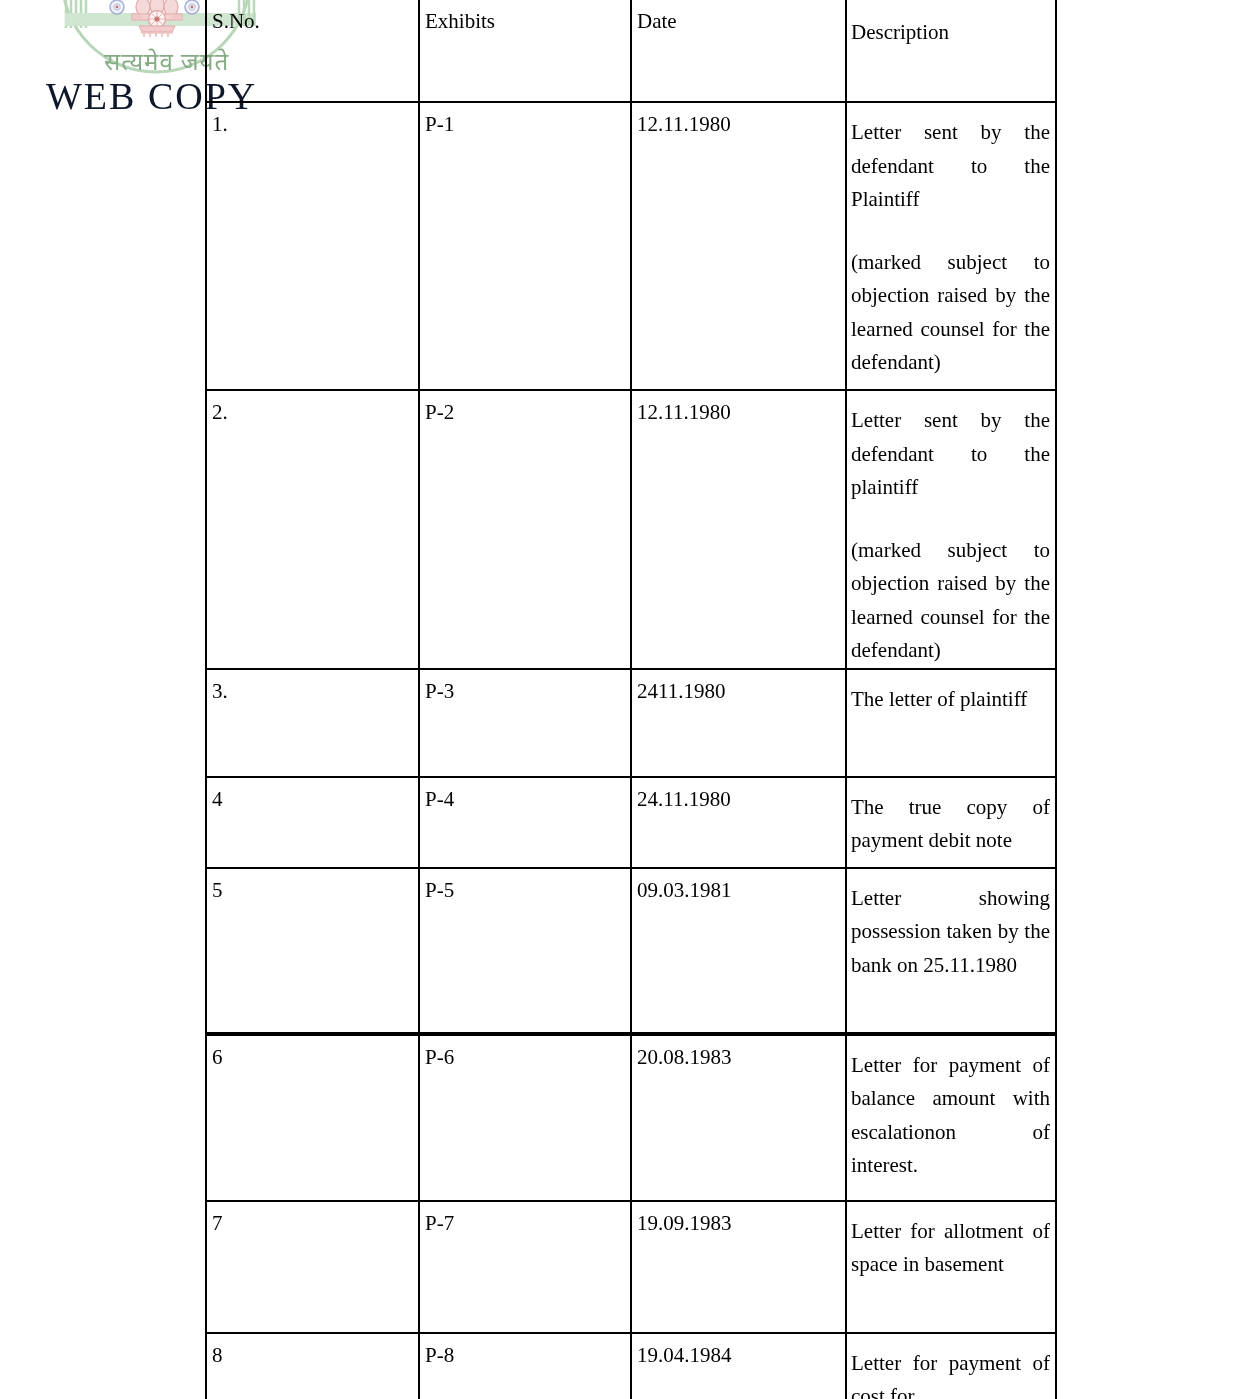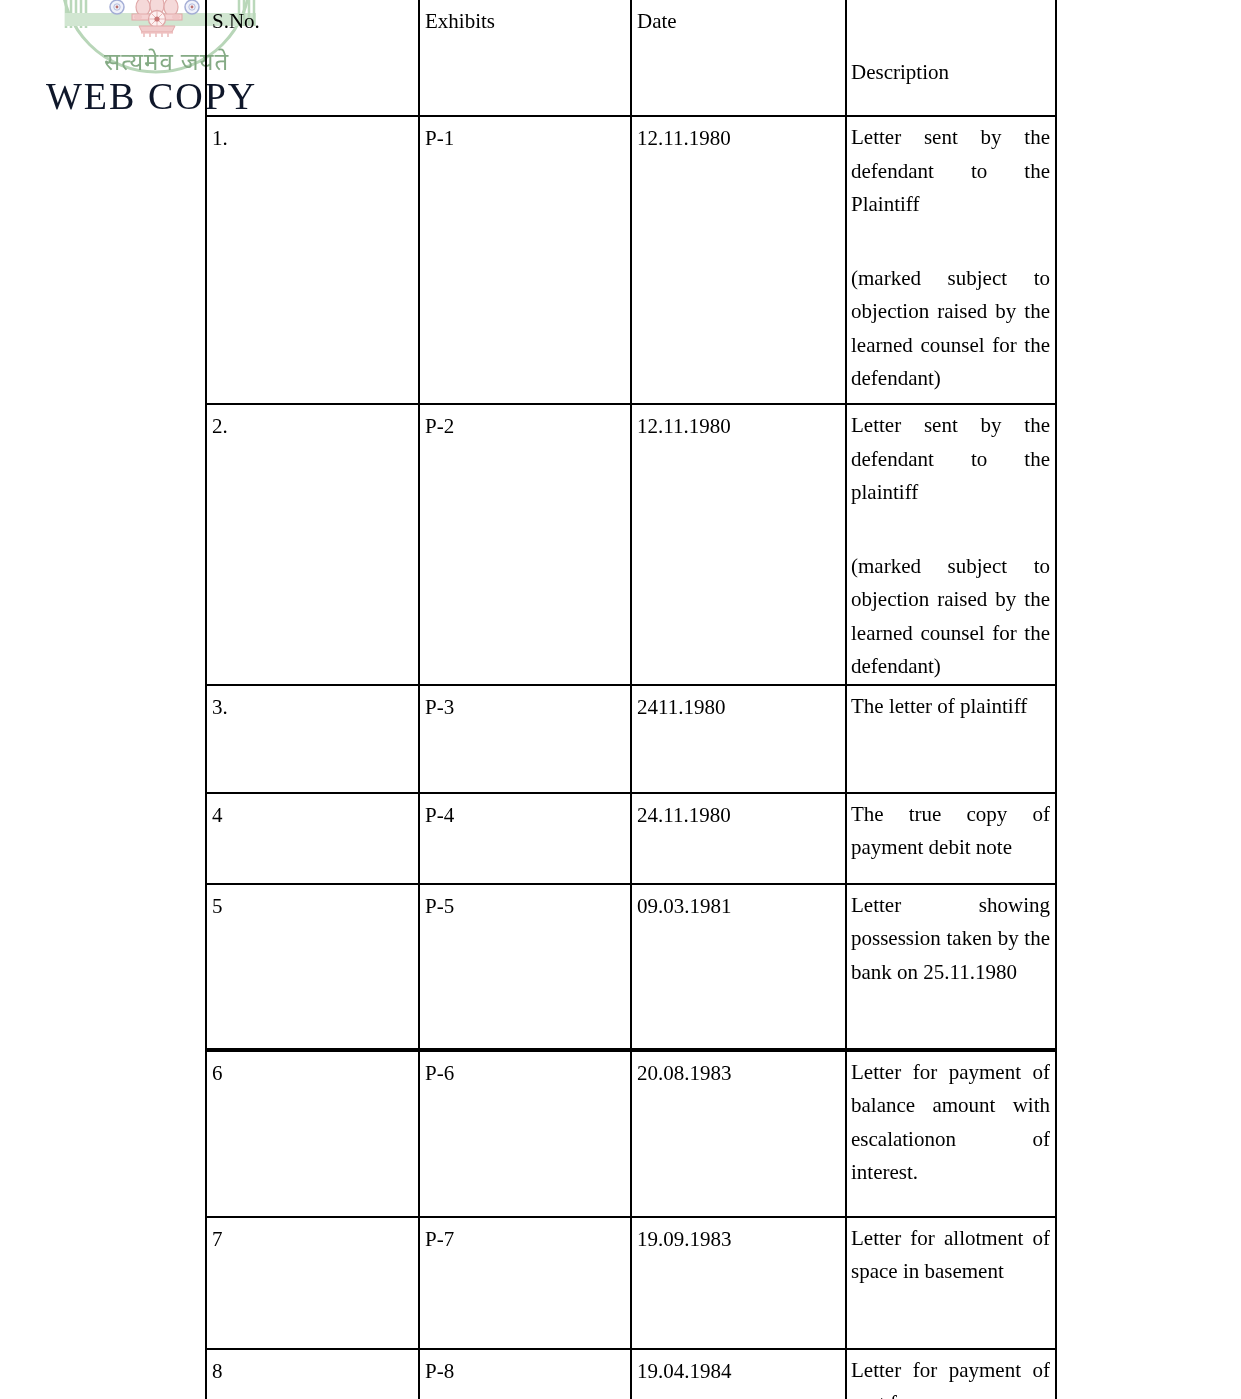--- a/index.html
+++ b/index.html
@@ -40,28 +40,28 @@
     vertical-align: top;
     font-size: 21px;
     line-height: 33.5px;
     font-weight: normal;
     text-align: left;
     padding: 5px 6px 4px 5px;
     background: transparent;
     overflow: hidden;
   }
   .exhibits tr.header th { border-top: none; }
-  .exhibits th.c-desc { padding-top: 56px; padding-left: 4px; }
+  .exhibits th.c-desc { padding-top: 16px; padding-left: 4px; }
   .exhibits td.c-date { }
   .exhibits td.c-desc {
     text-align: justify;
-    padding: 4px 5px 0 4px;
+    padding: 13px 5px 0 4px;
   }
   .exhibits td.c-desc p { margin: 0; }
-  .exhibits td.c-desc p + p { margin-top: 40px; }
+  .exhibits td.c-desc p + p { margin-top: 29px; }
   .exhibits td.c-desc p:empty { display: none; }
   .exhibits tr.pagebreak td { border-top: 4px solid #000; }
 </style>
 </head>
 <body>
 
 <div class="watermark">
   <svg class="wm-svg" width="240" height="132" viewBox="0 0 240 132">
     <g opacity="0.95">
 
@@ -132,21 +132,21 @@
 </div>
 
 <table class="exhibits">
   <colgroup>
     <col style="width:213px">
       <col style="width:212px">
       <col style="width:215px">
       <col style="width:210px">
   </colgroup>
   <tbody>
-      <tr class="header" style="height:116px">
+      <tr class="header" style="height:102px">
     <th>S.No.</th>
     <th>Exhibits</th>
     <th>Date</th>
     <th class="c-desc">Description</th>
   </tr>
 
   <tr style="height:288px">
     <td class="c-sno">1.</td>
     <td class="c-exh">P-1</td>
     <td class="c-date">12.11.1980</td>

